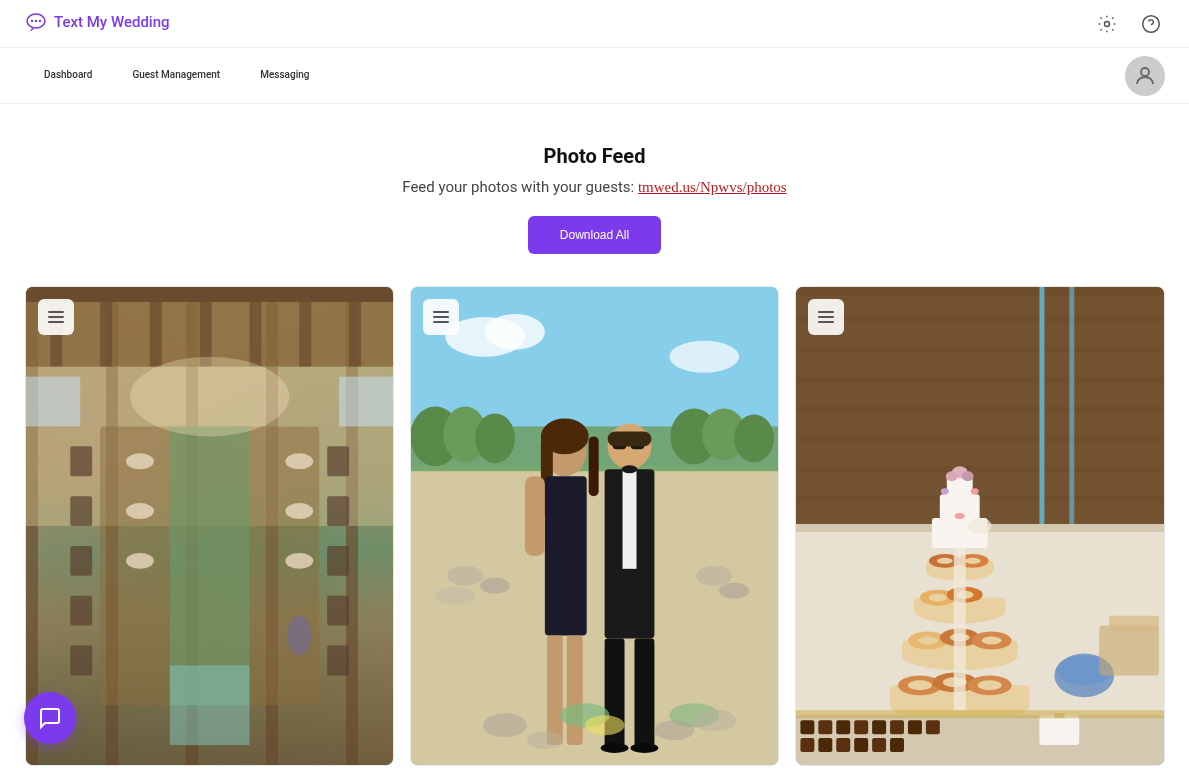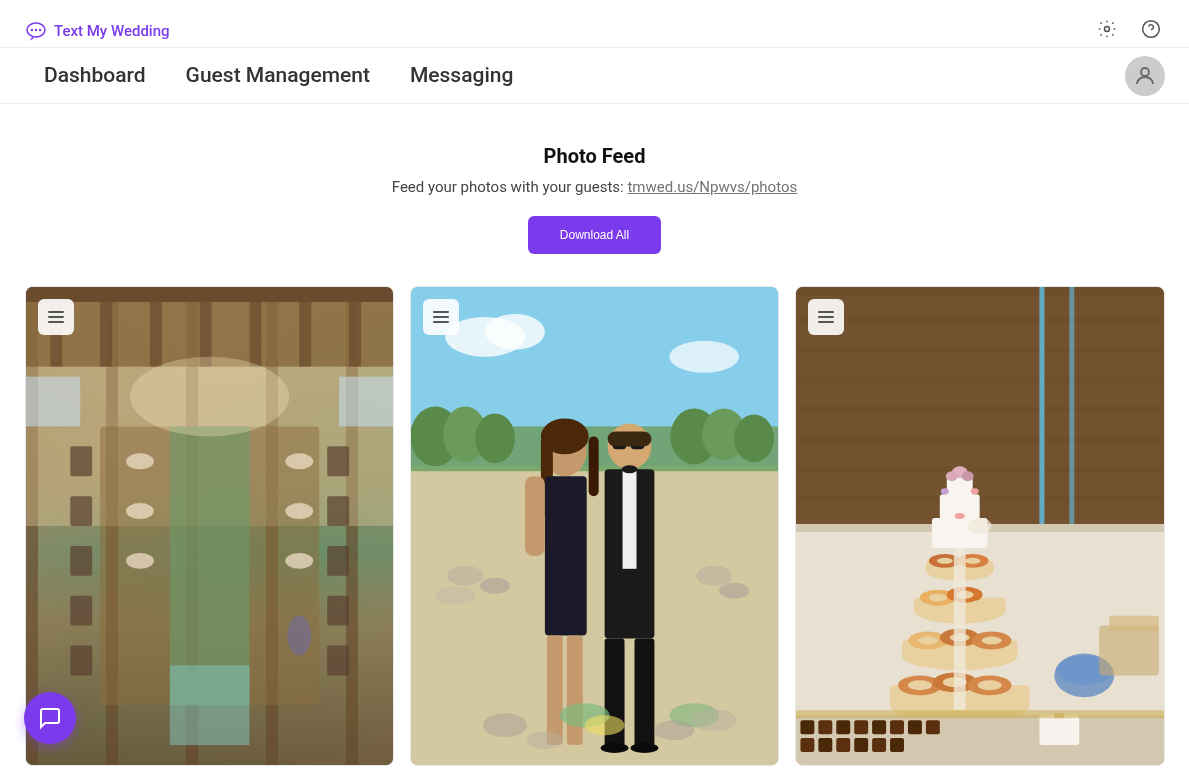--- a/index.html
+++ b/index.html
@@ -12,23 +12,23 @@
       font-family: -apple-system, BlinkMacSystemFont, 'Segoe UI', Roboto, sans-serif;
       background: #fff;
       width: 1189px;
       min-height: 768px;
       overflow-x: hidden;
     }
 
     
     .top-bar {
       display: flex;
-      align-items: flex-end;
+      align-items: flex-start;
       justify-content: space-between;
-      padding: 4px 24px;
+      padding: 10px 24px;
       border-bottom: 1px solid #eee;
       height: 48px;
     }
 
     .logo {
       display: flex;
       align-items: center;
       gap: 6px;
       color: #7c3aed;
       font-size: 15px;
@@ -72,21 +72,21 @@
       height: 100%;
     }
 
     .nav-link {
       padding: 0 20px;
       height: 100%;
       display: flex;
       align-items: center;
       text-decoration: none;
       color: #333;
-      font-size: 21px;
+      font-size: 10px;
       font-weight: 500;
       cursor: pointer;
       border-bottom: 2px solid transparent;
     }
 
     .nav-link.active {
       background: #f3f4f6;
       border-radius: 6px 6px 0 0;
       color: #111;
     }
@@ -117,22 +117,23 @@
       margin-bottom: 10px;
     }
 
     .share-text {
       font-size: 15px;
       color: #444;
       margin-bottom: 20px;
     }
 
     .share-link {
-      color: #737373;
+      color: #b91c1c;
       text-decoration: underline;
+      font-family: Liberation Serif, serif;
     }
 
     .download-btn {
       background: #7c3aed;
       color: #fff;
       border: none;
       border-radius: 6px;
       padding: 12px 32px;
       font-size: 12px;
       font-weight: 500;

